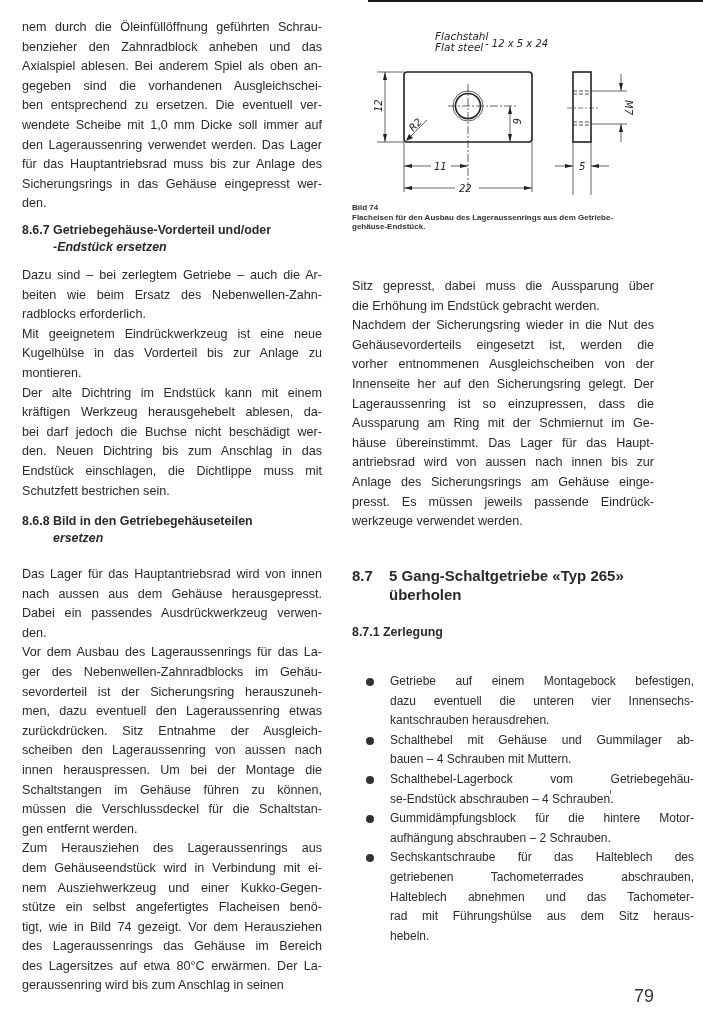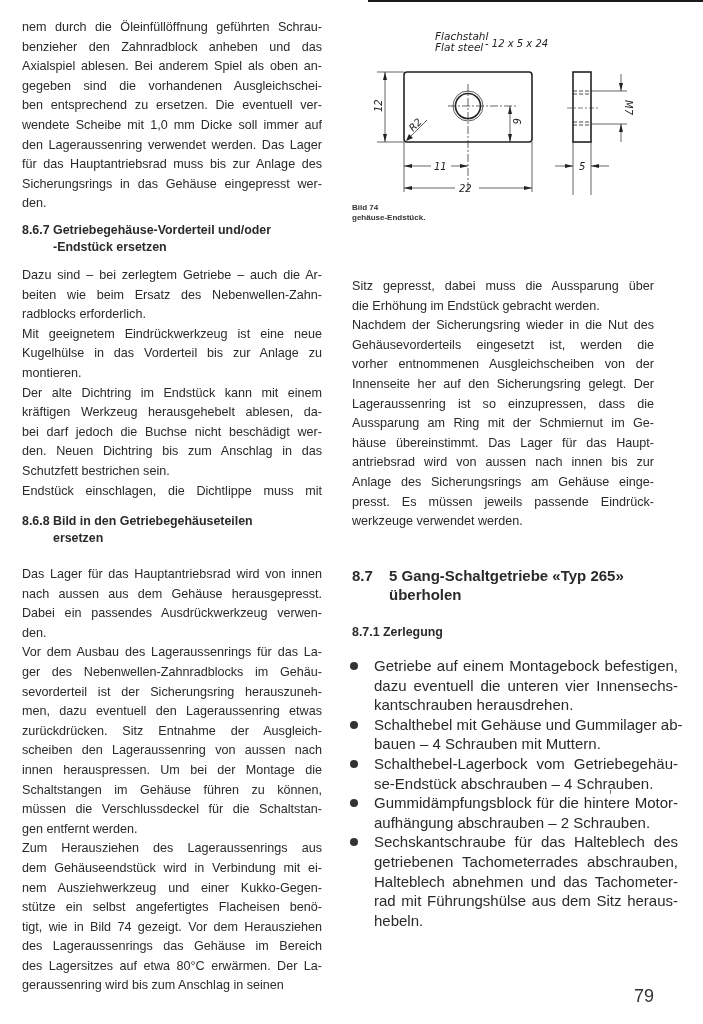--- a/index.html
+++ b/index.html
@@ -43,33 +43,33 @@
     .para span.line.last { text-align-last: left; }
 
     .heading {
       font-weight: bold;
       font-size: 12.4px;
       line-height: 17px;
       color: #2a2a2a;
       position: absolute;
     }
     .heading .num { display: inline-block; width: 31px; }
-    .heading .title-line2 { display: block; padding-left: 31px; }
+    .heading .title-line2 { display: block; padding-left: 31px; font-style: italic; }
 
     .heading-big {
       font-weight: bold;
       font-size: 15px;
       line-height: 19px;
       position: absolute;
       color: #2a2a2a;
     }
     .heading-big .num { display: inline-block; width: 37px; }
     .heading-big .title-line2 { display: block; padding-left: 37px; }
 
-    .bullet-list { position: absolute; left: 348px; width: 330px; margin: 0; padding: 0; list-style: none; font-size: 15px; line-height: 19.6px; }
+    .bullet-list { position: absolute; left: 348px; width: 330px; margin: 16px; padding: 0; list-style: none; font-size: 12px; line-height: 19.6px; }
     .bullet-item { position: relative; padding-left: 26px; }
     .bullet-dot {
       position: absolute;
       left: 2px;
       top: 6px;
       width: 8px; height: 8px;
       border-radius: 50%;
       background: #333;
     }
     .bullet-item span.line { display: block; text-align: justify; text-align-last: justify; white-space: nowrap; }
@@ -138,22 +138,22 @@
       <p class="para">
         <span class="line">Mit geeignetem Eindrückwerkzeug ist eine neue</span>
         <span class="line">Kugelhülse in das Vorderteil bis zur Anlage zu</span>
         <span class="line last">montieren.</span>
       </p>
       <p class="para">
         <span class="line">Der alte Dichtring im Endstück kann mit einem</span>
         <span class="line">kräftigen Werkzeug herausgehebelt ablesen, da-</span>
         <span class="line">bei darf jedoch die Buchse nicht beschädigt wer-</span>
         <span class="line">den. Neuen Dichtring bis zum Anschlag in das</span>
+        <span class="line">Endstück einschlagen, die Dichtlippe muss mit</span>
         <span class="line last">Schutzfett bestrichen sein.</span>
-        <span class="line">Endstück einschlagen, die Dichtlippe muss mit</span>
       </p>
     </div>
 
   <div class="heading" style="left:22px; top:513px; width:310px;">
     <span class="num">8.6.8</span><span>Bild in den Getriebegehäuseteilen</span>
     <span class="title-line2">ersetzen</span>
   </div>
 
   <div class="col col-left" style="top:565px;">
       <p class="para">
@@ -250,20 +250,21 @@
     <line x1="236" y1="122" x2="236" y2="175" stroke="#222" stroke-width="0.7"></line>
     <line x1="200" y1="146" x2="218" y2="146" stroke="#222" stroke-width="0.7"></line>
     <line x1="236" y1="146" x2="254" y2="146" stroke="#222" stroke-width="0.7"></line>
     <polygon points="218,146 210,144 210,148" fill="#222"></polygon>
     <polygon points="236,146 244,144 244,148" fill="#222"></polygon>
     <text x="224" y="150" font-size="10">5</text>
   </svg>
 
   <div class="figure-caption">
     <div>Bild 74</div>
+    <div>Flacheisen für den Ausbau des Lageraussenrings aus dem Getriebe-</div>
     <div>gehäuse-Endstück.</div>
   </div>
 
   <div class="col col-right" style="top:277px;">
       <p class="para">
         <span class="line">Sitz gepresst, dabei muss die Aussparung über</span>
         <span class="line last">die Erhöhung im Endstück gebracht werden.</span>
       </p>
       <p class="para">
         <span class="line">Nachdem der Sicherungsring wieder in die Nut des</span>

